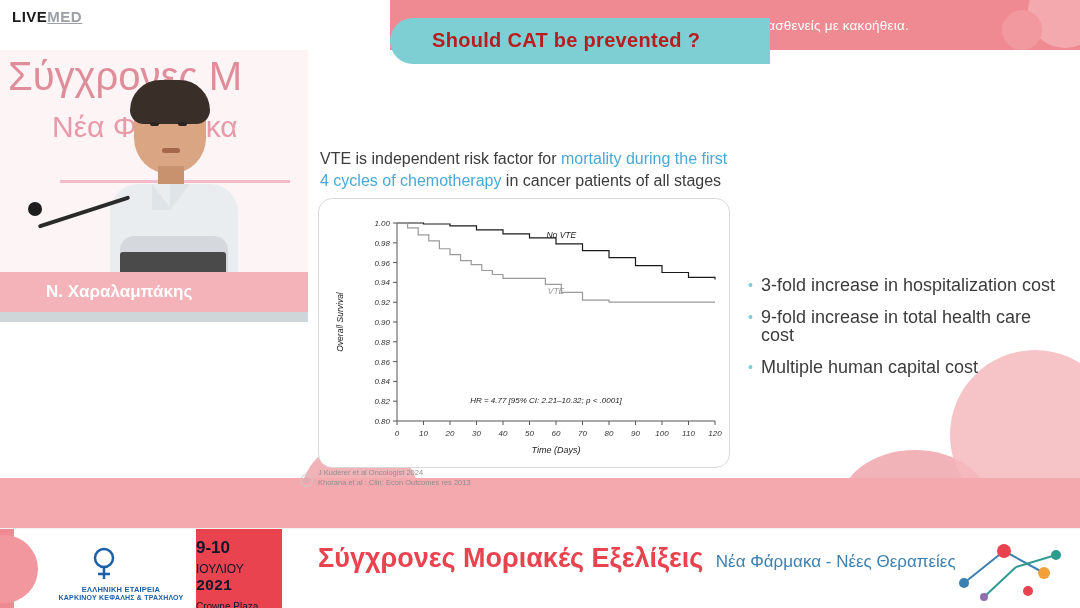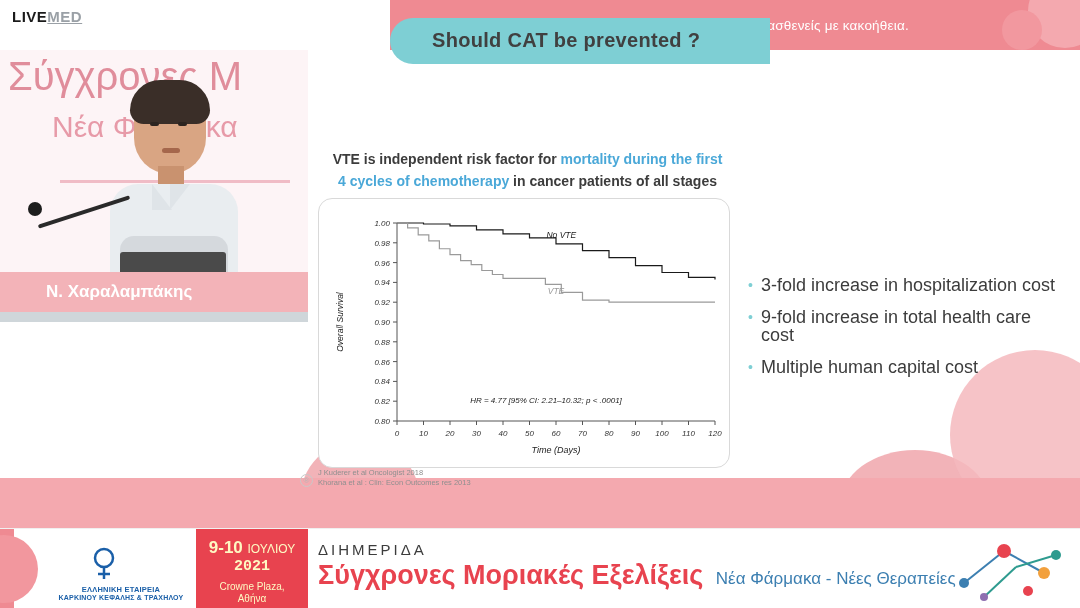--- a/index.html
+++ b/index.html
@@ -149,25 +149,25 @@
   }
   .slide-title-wrap {
     position: absolute; left: 390px; top: 18px; width: 380px; height: 46px;
   }
   .slide-title-bar {
     position: absolute; left: 0; top: 0; width: 380px; height: 46px;
     background: #7ecfd4; border-radius: 23px 0 0 23px;
   }
   .slide-title-bar .t {
     position: absolute; left: 42px; top: 11px;
-    color: #404040; font-size: 20px; font-weight: bold; letter-spacing: .3px;
+    color: #b91c1c; font-size: 20px; font-weight: bold; letter-spacing: .3px;
   }
   .slide-headline {
     position: absolute; left: 320px; top: 148px; width: 415px;
-    font-size: 14px; line-height: 22px; color: #3c3c3c; font-weight: 700; text-align: center;
+    font-size: 16px; line-height: 22px; color: #3c3c3c; font-weight: 400;
   }
   .slide-headline .hl { color: #4aa8d8; }
 
   
   .chartbox {
     position: absolute; left: 318px; top: 198px; width: 412px; height: 270px;
     border: 1px solid #d9d9d9; border-radius: 14px; background: #ffffff; font-style: italic;
   }
   .chart-svg { position: absolute; left: 0; top: 0; }
 
@@ -218,22 +218,22 @@
   }
   .society .l1 {
     position: absolute; left: 0; top: 36px; width: 150px;
     font-size: 7.5px; font-weight: bold; color: #1a5fa8; letter-spacing: .2px;
   }
   .society .l2 {
     position: absolute; left: 0; top: 45px; width: 150px;
     font-size: 7px; font-weight: bold; color: #1a5fa8; letter-spacing: .2px;
   }
   .datebox {
-    position: absolute; left: 196px; top: 0; width: 112px; height: 80px;
-    background: #e8434f; color: #fef9c3; text-align: center;
+    position: absolute; left: 196px; top: 0; width: 86px; height: 80px;
+    background: #e8434f; color: #0f172a; text-align: left;
   }
   .datebox .d1 { margin-top: 9px; font-size: 17px; font-weight: bold; }
   .datebox .d2 { font-size: 15px; font-weight: bold; line-height: 17px; font-family: Liberation Mono, monospace; }
   .datebox .d3 { font-size: 10px; margin-top: 6px; line-height: 12px; }
   .evt {
     position: absolute; left: 318px; top: 12px;
   }
   .evt .e1 {
     font-size: 15px; letter-spacing: 3px; color: #3c3c3c; font-weight: 500;
   }
@@ -383,21 +383,21 @@
       <span class="btxt">9-fold increase in total health care cost</span>
     </div>
     <div class="bullet">
       <span class="dot">•</span>
       <span class="btxt">Multiple human capital cost</span>
     </div>
   </div>
 
   <div class="reflogo">®</div>
   <div class="refs">
-    <div>J Kuderer et al Oncologist 2018</div>
+    <div>J Kuderer et al Oncologist 2024</div>
     <div>Khorana et al : Clin: Econ Outcomes res 2013</div>
   </div>
 
   <div class="bottombar">
     <div class="bb-left-pink"></div>
     <div class="bb-circle"></div>
 
     <div class="society">
       <svg class="logo" viewBox="0 0 28 34">
         <circle cx="14" cy="11" r="9" fill="none" stroke="#1a5fa8" stroke-width="2.5"></circle>
@@ -412,21 +412,20 @@
       <div class="d1"><span>9-10</span>
         <span style="font-size:12px;font-weight:normal">ΙΟΥΛΙΟΥ</span></div>
       <div class="d2">2021</div>
       <div class="d3">
         <div>Crowne Plaza,</div>
         <div>Αθήνα</div>
       </div>
     </div>
 
     <div class="evt">
-      <div class="e1">ΔΙΗΜΕΡΙΔΑ</div>
       <div>
         <span class="e2">Σύγχρονες Μοριακές Εξελίξεις</span>
         <span class="e3">Νέα Φάρμακα - Νέες Θεραπείες</span>
       </div>
     </div>
 
     <svg class="bb-art" viewBox="0 0 130 72">
       <line x1="20" y1="50" x2="60" y2="18" stroke="#3c7fb1" stroke-width="2"></line>
       <line x1="60" y1="18" x2="100" y2="40" stroke="#3c7fb1" stroke-width="2"></line>
       <line x1="40" y1="64" x2="72" y2="34" stroke="#2e9b8f" stroke-width="2"></line>

